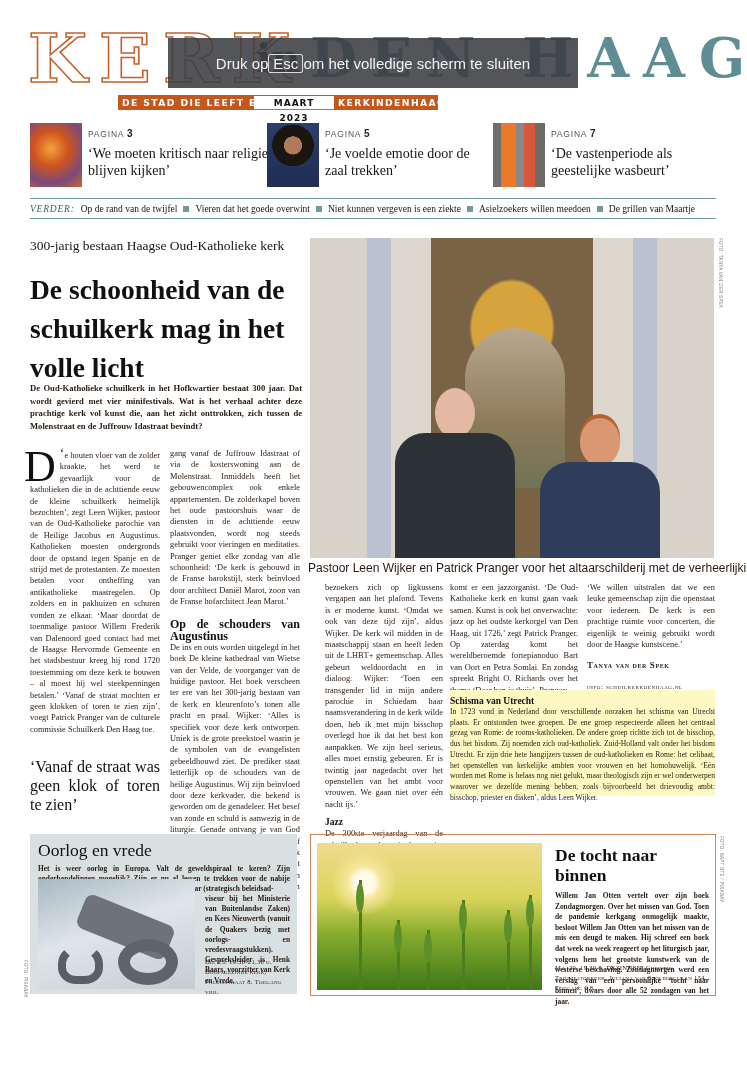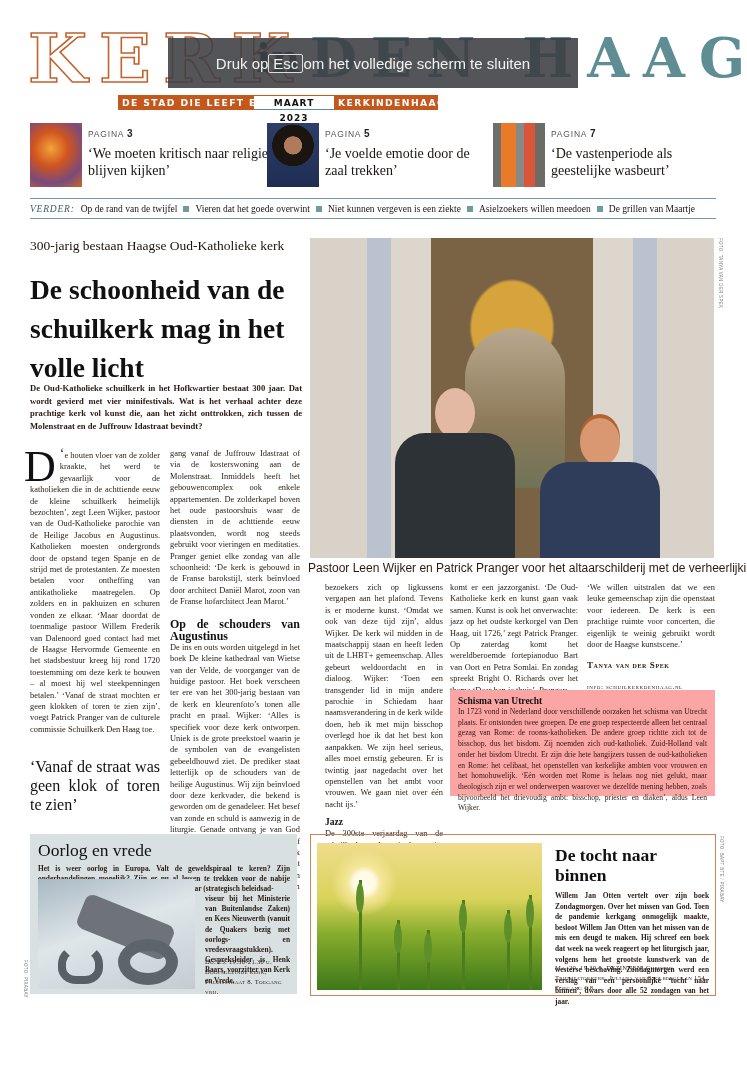--- a/index.html
+++ b/index.html
@@ -59,21 +59,21 @@
   .person-1 .body { position: absolute; left: 0; top: 45px; width: 120px; height: 130px; background: #2d3236; border-radius: 30px 30px 0 0; }
   .person-2 { position: absolute; left: 230px; top: 180px; width: 120px; height: 140px; }
   .person-2 .head { position: absolute; left: 40px; top: 0; width: 40px; height: 48px; border-radius: 50%; background: #d99872; box-shadow: 0 -4px 0 #b3632f; }
   .person-2 .body { position: absolute; left: 0; top: 44px; width: 120px; height: 100px; background: #2f3d5a; border-radius: 30px 30px 0 0; }
   .photo-credit { position: absolute; font-family: "Liberation Sans", sans-serif; font-size: 4.5px; color: #777; writing-mode: vertical-rl; letter-spacing: 0.3px; }
   .caption { position: absolute; top: 561px; left: 308px; font-family: "Liberation Sans", sans-serif; font-size: 12px; color: #2a1a12; white-space: nowrap; text-align: right; }
 
   .byline { font-variant: small-caps; font-weight: bold; font-size: 9px; letter-spacing: 0.6px; margin-top: 10px; }
   .info { font-variant: small-caps; font-size: 7px; letter-spacing: 0.6px; margin-top: 10px; }
 
-  .kader { position: absolute; top: 690px; left: 450px; width: 265px; height: 106px; background: #fca5a5; padding: 6px 8px; font-size: 7.6px; line-height: 10.7px; color: #2a1a12; text-align: justify; }
+  .kader { position: absolute; top: 690px; left: 450px; width: 265px; height: 106px; background: #fef9c3; padding: 6px 0; font-size: 7.6px; line-height: 10.7px; color: #2a1a12; text-align: justify; }
   .kader h3 { font-size: 9.5px; line-height: 11px; font-weight: bold; color: #111; }
 
   
   .box-war { position: absolute; top: 834px; left: 30px; width: 267px; height: 160px; background: #d9e0e2; }
   .box-war h2 { position: absolute; left: 8px; top: 6px; font-size: 17.5px; font-weight: normal; color: #111; }
   .box-war .intro { position: absolute; left: 8px; top: 30px; width: 252px; font-size: 7.4px; line-height: 10.2px; font-weight: bold; text-align: justify; color: #2a1a12; }
   .box-war .side { position: absolute; left: 175px; top: 60px; width: 85px; font-size: 7.4px; line-height: 10.2px; font-weight: bold; text-align: justify; color: #2a1a12; }
   .box-war .event { position: absolute; left: 175px; top: 123px; width: 90px; font-variant: small-caps; font-size: 6.6px; line-height: 10px; letter-spacing: 0.3px; color: #2a1a12; }
   .gun-img { position: absolute; left: 8px; top: 45px; width: 157px; height: 110px; background: linear-gradient(160deg, #a8b8c2 0%, #dfe6ea 45%, #c4ccd2 100%); overflow: hidden; }
   .gun-barrel { position: absolute; left: 40px; top: 30px; width: 95px; height: 36px; background: #6d7378; transform: rotate(22deg); border-radius: 8px; }

